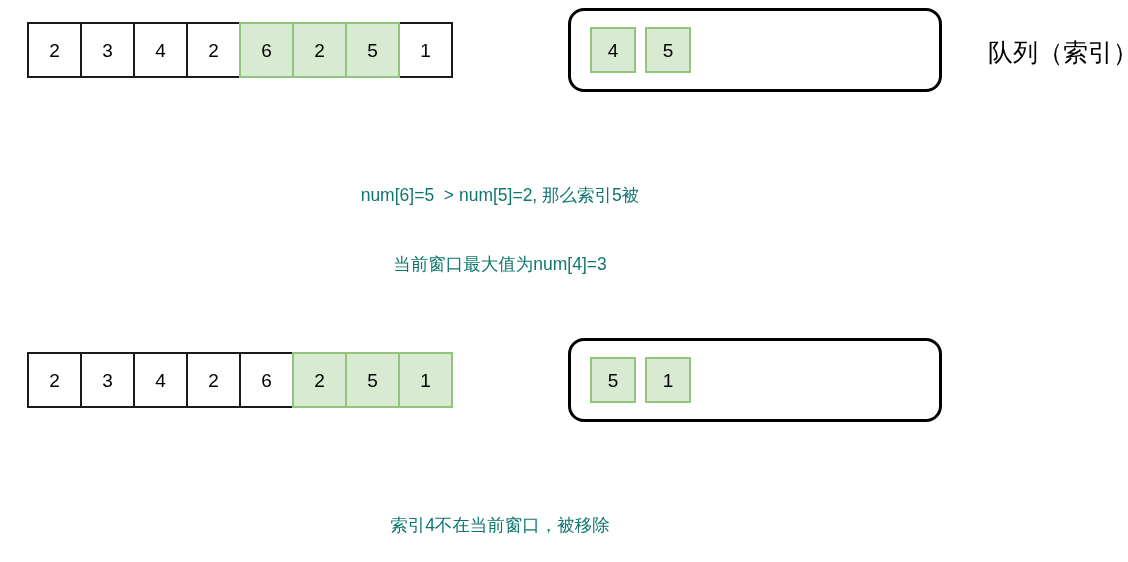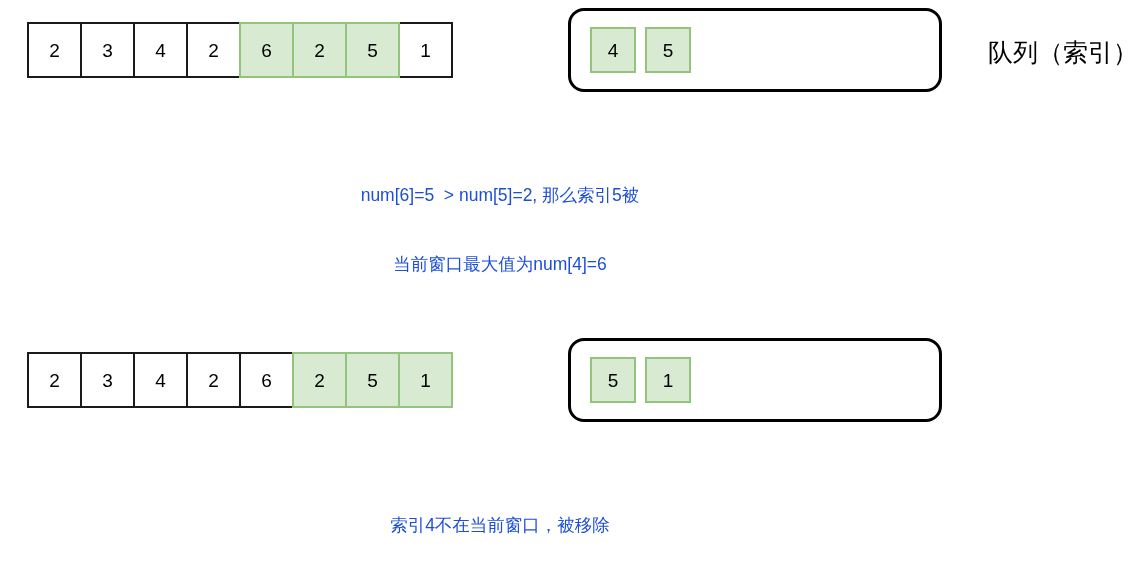--- a/index.html
+++ b/index.html
@@ -86,21 +86,21 @@
     white-space: nowrap;
     color: #000000;
   }
 
   
   .caption {
     position: absolute;
     text-align: center;
     font-size: 17.5px;
     line-height: 23px;
-    color: #1d4ed8;
+    color: #0f766e;
     white-space: pre;
   }
   .caption .line {
     display: block;
   }
 
   
   #array-row-1   { left: 27px;  top: 22px; }
   #queue-box-1   { left: 568px; top: 8px;  width: 374px; height: 84px; }
   #queue-label-1 { left: 988px; top: 40px; }
@@ -128,21 +128,21 @@
 
   <div class="queue-box" id="queue-box-1">
     <div class="qcell">4</div>
     <div class="qcell">5</div>
   </div>
 
   <div class="queue-label" id="queue-label-1">队列（索引）</div>
 
   <div class="caption" id="caption-1">
     <span class="line">num[6]=5  &gt; num[5]=2, 那么索引5被</span>
-    <span class="line">当前窗口最大值为num[4]=6</span>
+    <span class="line">当前窗口最大值为num[4]=3</span>
   </div>
 
   <div class="array-row" id="array-row-2">
     <div class="cell">2</div>
     <div class="cell">3</div>
     <div class="cell">4</div>
     <div class="cell">2</div>
     <div class="cell">6</div>
     <div class="cell hl">2</div>
     <div class="cell hl">5</div>

